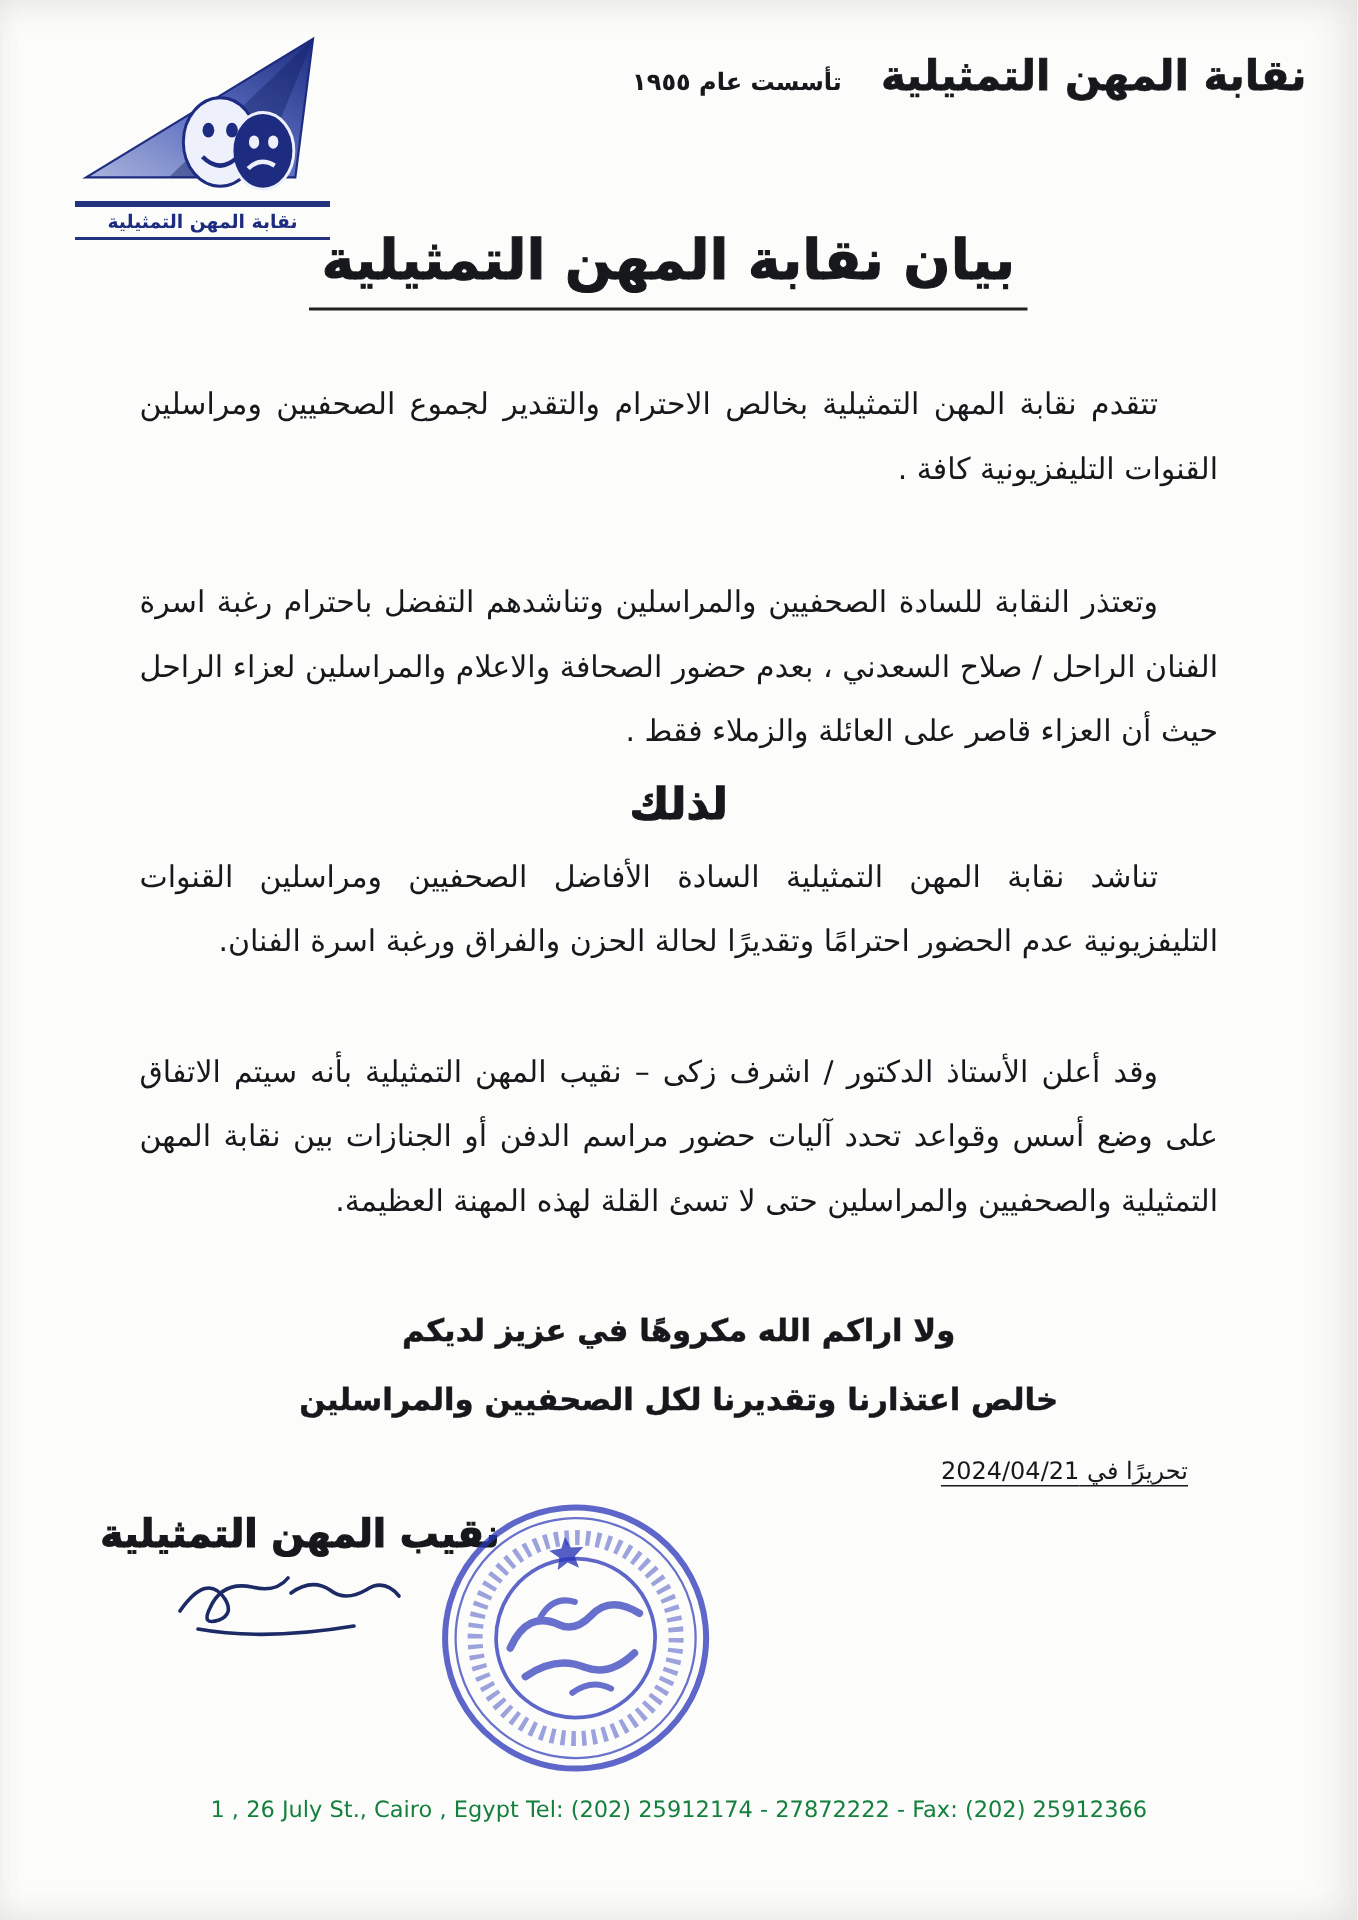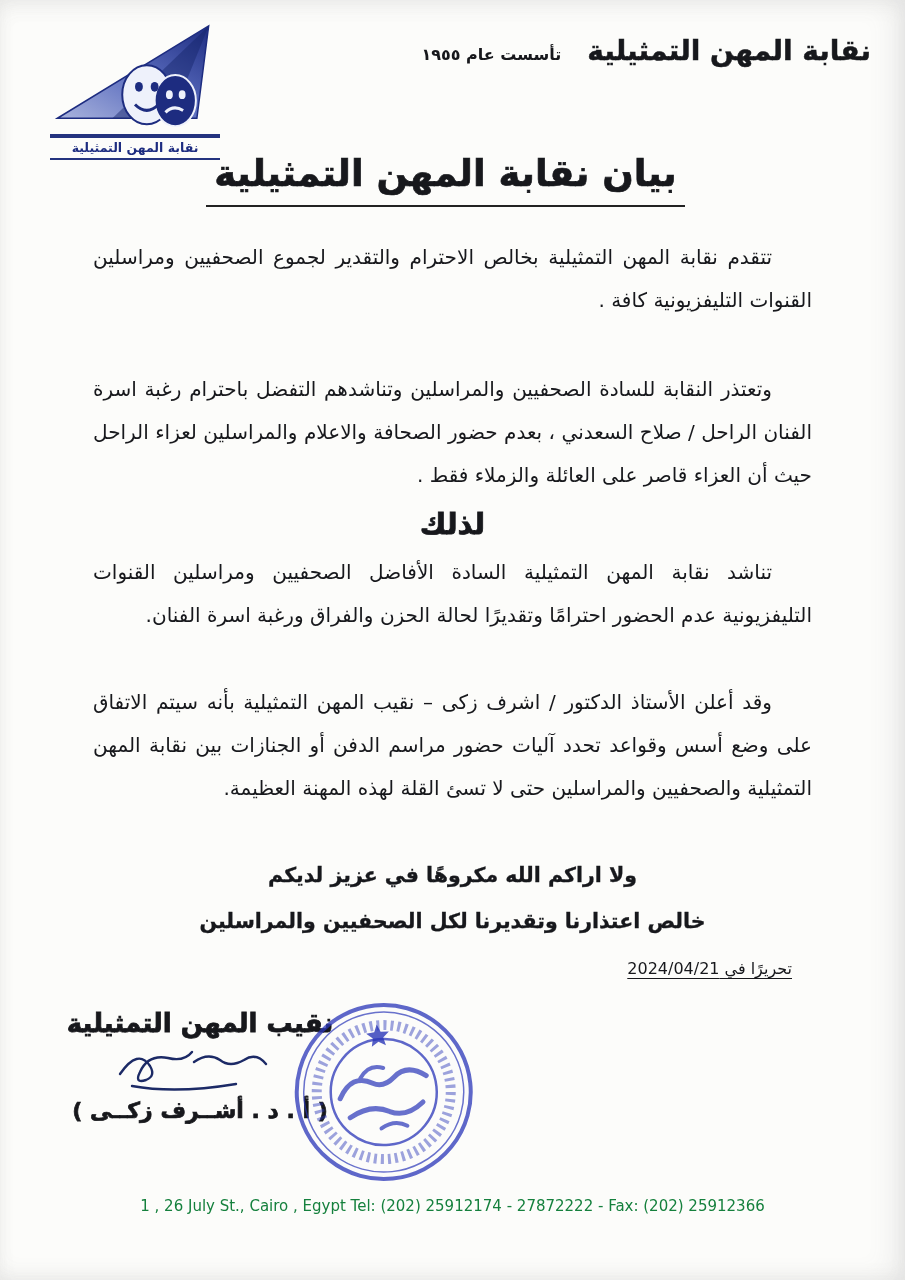--- a/index.html
+++ b/index.html
@@ -50,21 +50,21 @@
   .statement-title {
     display: inline-block;
     font-size: 37px; font-weight: bold;
     -webkit-text-stroke: 0.7px currentColor;
     padding: 0 8px 10px;
     border-bottom: 2.5px solid #222;
   }
 
   
   .body {
-    position: absolute; top: 236px; right: 93px; left: 93px;
+    position: absolute; top: 248px; right: 93px; left: 93px;
     font-size: 20px; line-height: 2.15;
     text-align: justify;
   }
   .body p { text-indent: 40px; }
   .p-respect   { margin-bottom: 46px; }
   .p-apology   { margin-bottom: 6px; }
   .therefore {
     text-align: center; font-size: 29px; font-weight: bold;
     -webkit-text-stroke: 0.8px currentColor;
     line-height: 1.5; margin: 2px 0 4px;
@@ -171,21 +171,20 @@
 
   <div class="sig-block">
     <div class="sig-title">نقيب المهن التمثيلية</div>
     <svg class="sig-scribble" width="180" height="58" viewBox="0 0 180 58">
       <g stroke="#1c2a66" fill="none" stroke-width="2.4" stroke-linecap="round">
         <path d="M10,34 q18,-26 30,-8 q6,10 -4,14 q-12,4 -6,-8 q8,-18 28,-14 q16,4 24,-6"></path>
         <path d="M84,22 q14,-10 26,-2 q10,8 24,0 q12,-8 22,4"></path>
         <path d="M22,46 q44,8 104,-2"></path>
       </g>
     </svg>
-    <div class="sig-name">( أ . د . أشــرف زكــى )</div>
   </div>
 
   <div class="stamp">
     <svg width="185" height="185" viewBox="0 0 185 185">
       <g stroke="#2936b8" fill="none">
         <circle cx="92" cy="92" r="87" stroke-width="4" opacity="0.75"></circle>
         <circle cx="92" cy="92" r="80" stroke-width="1.5" opacity="0.7"></circle>
         <circle cx="92" cy="92" r="53" stroke-width="2.5" opacity="0.75"></circle>
         <circle cx="92" cy="92" r="67" stroke-width="10" stroke-dasharray="3 4" opacity="0.45"></circle>
       </g>

